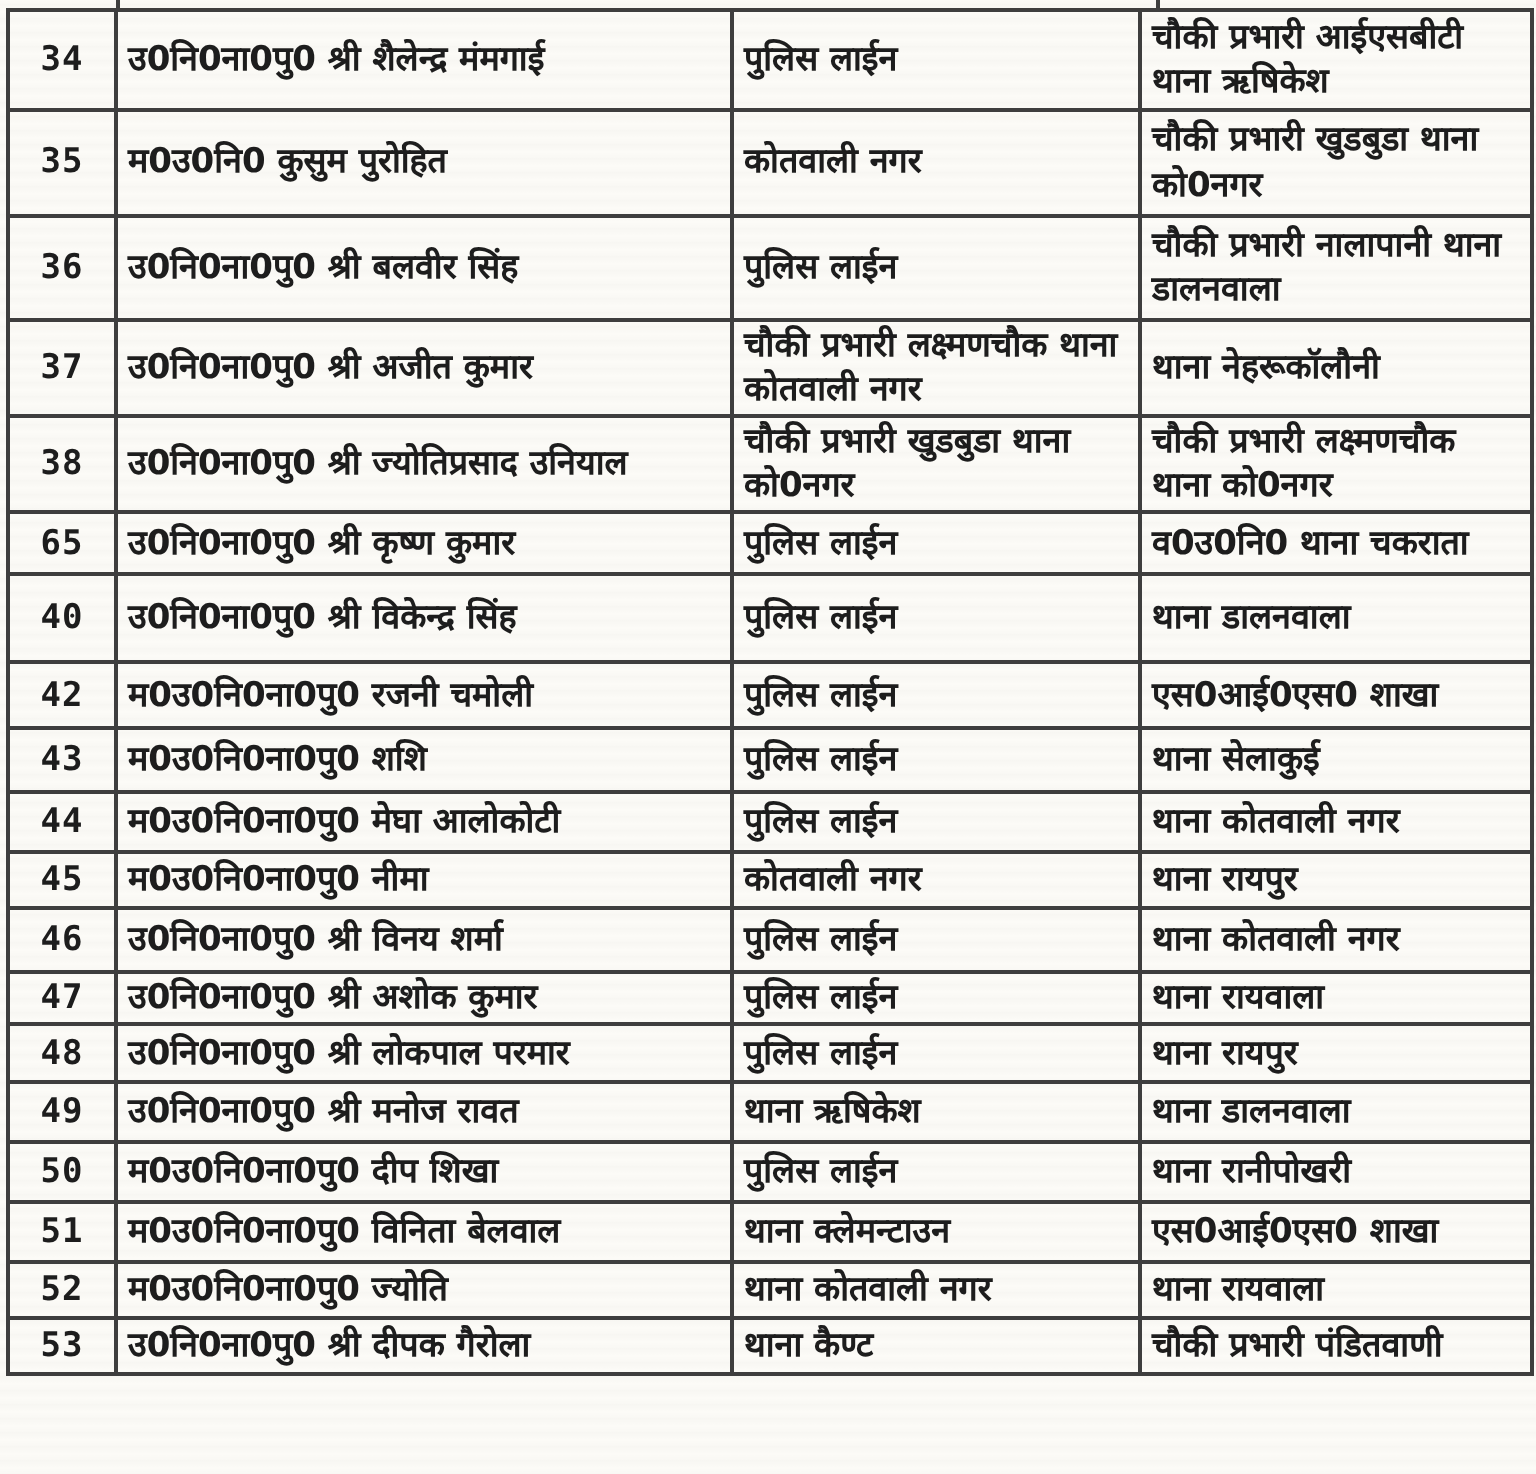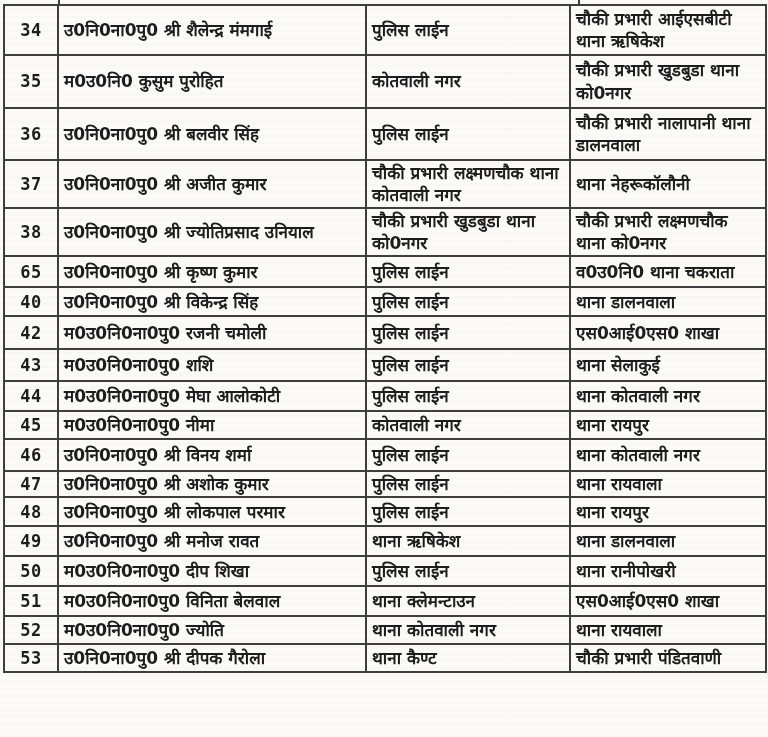--- a/index.html
+++ b/index.html
@@ -117,21 +117,21 @@
     <td class="c-name">उ0नि0ना0पु0 श्री ज्योतिप्रसाद उनियाल</td>
     <td class="c-from">चौकी प्रभारी खुडबुडा थाना को0नगर</td>
     <td class="c-to">चौकी प्रभारी लक्ष्मणचौक थाना को0नगर</td>
   </tr>
       <tr style="height: 31px;">
     <td class="c-sno">65</td>
     <td class="c-name">उ0नि0ना0पु0 श्री कृष्ण कुमार</td>
     <td class="c-from">पुलिस लाईन</td>
     <td class="c-to">व0उ0नि0 थाना चकराता</td>
   </tr>
-      <tr style="height: 29px;">
+      <tr style="height: 44px;">
     <td class="c-sno">40</td>
     <td class="c-name">उ0नि0ना0पु0 श्री विकेन्द्र सिंह</td>
     <td class="c-from">पुलिस लाईन</td>
     <td class="c-to">थाना डालनवाला</td>
   </tr>
       <tr style="height: 33px;">
     <td class="c-sno">42</td>
     <td class="c-name">म0उ0नि0ना0पु0 रजनी चमोली</td>
     <td class="c-from">पुलिस लाईन</td>
     <td class="c-to">एस0आई0एस0 शाखा</td>

